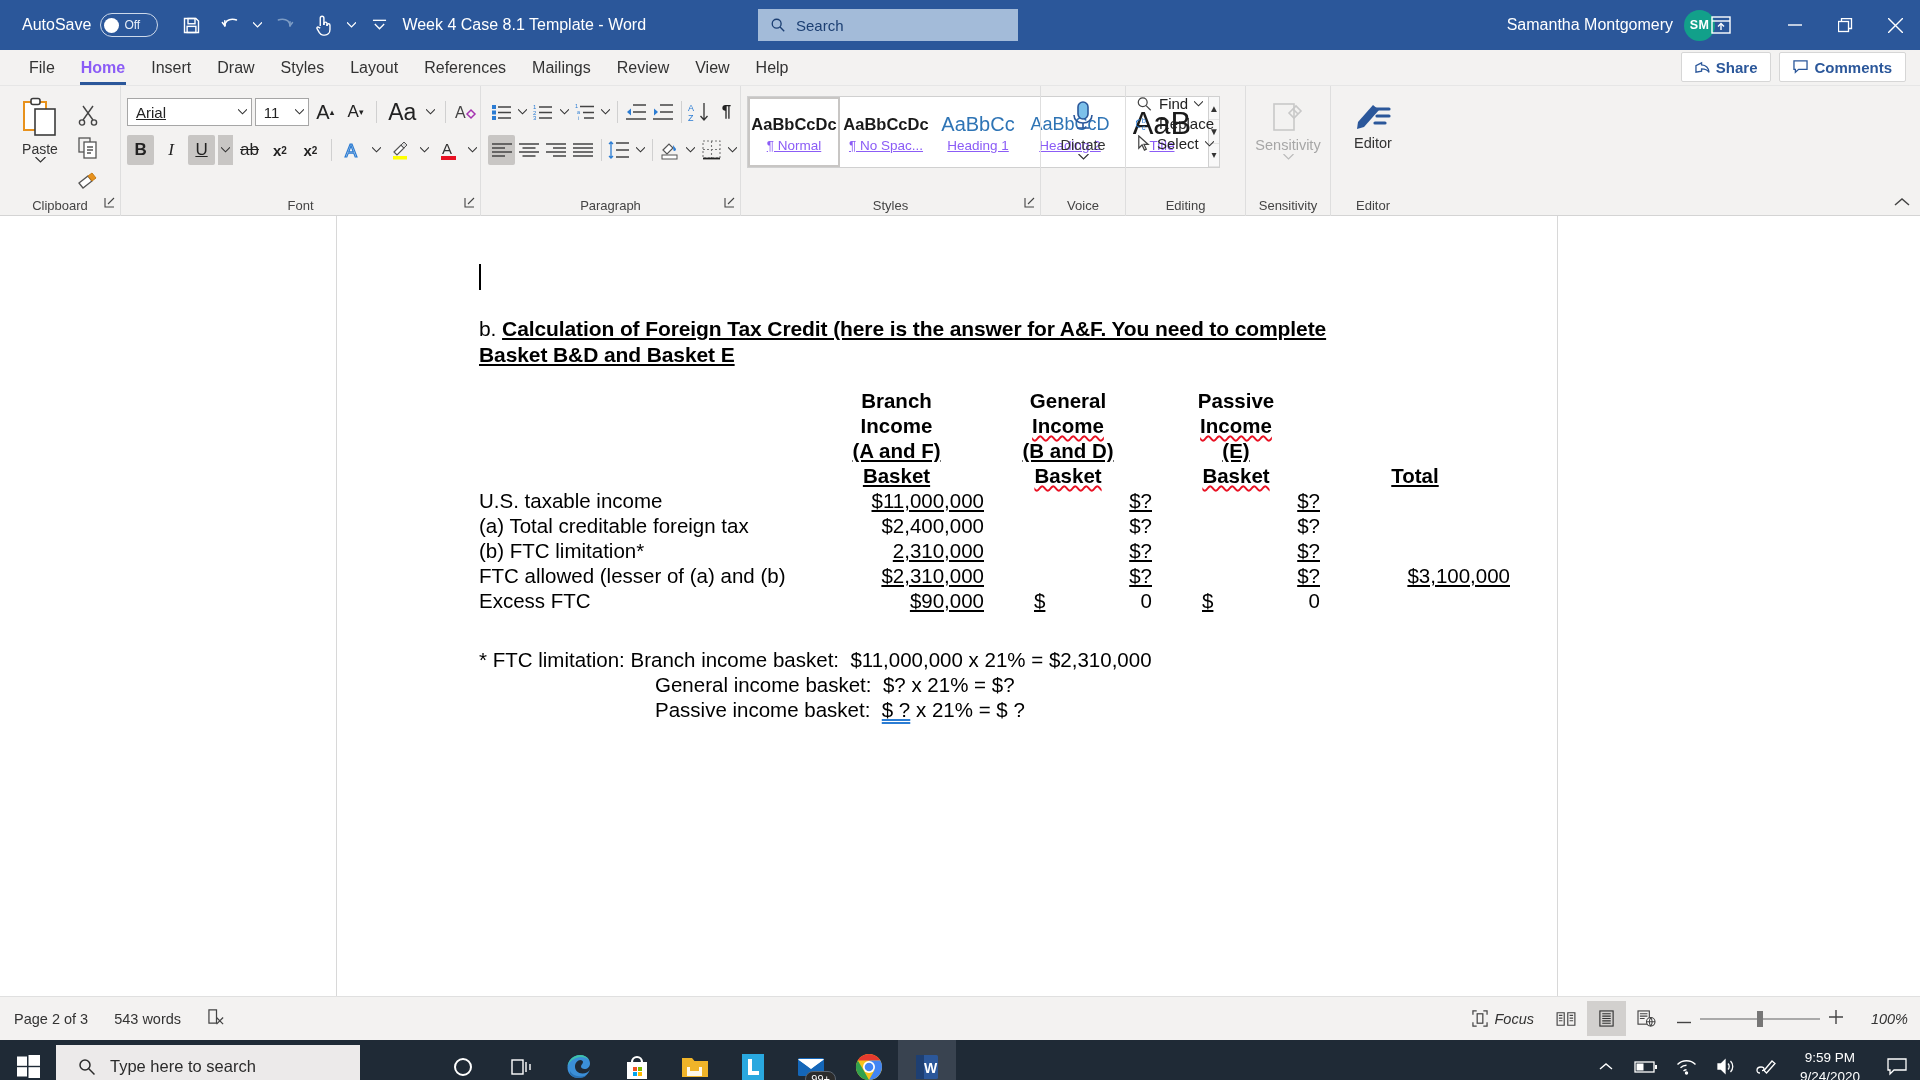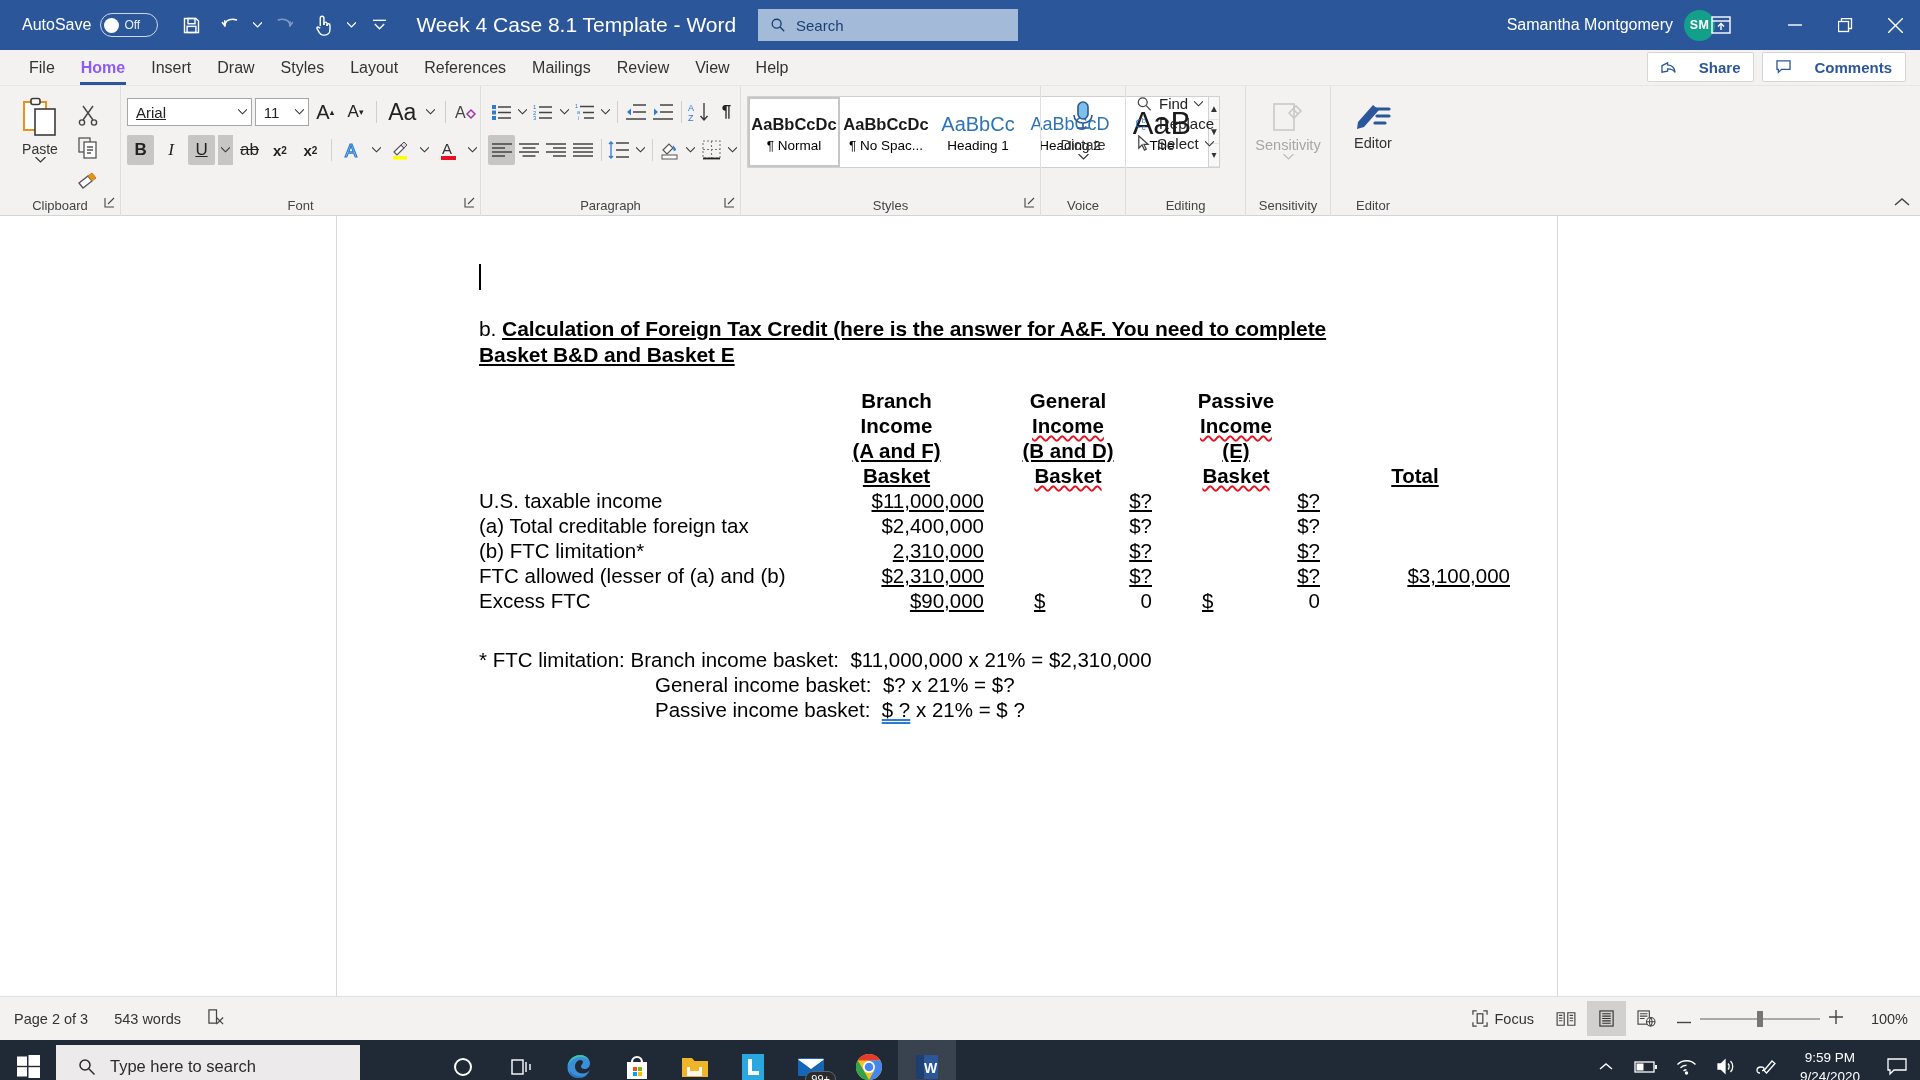--- a/index.html
+++ b/index.html
@@ -21,21 +21,21 @@
     display:flex; align-items:center; padding:0 3px; gap:5px;
   }
   .toggle .knob{ width:15px;height:15px;border-radius:50%;background:#fff;}
   .toggle .off{ font-size:12px; color:#e8eef7;}
   .tb-icon{
     width:38px;height:36px;display:flex;align-items:center;justify-content:center;
     cursor:default; flex:none;
   }
   .tb-icon svg{ display:block; }
   .tb-caret{ width:18px;height:36px;display:flex;align-items:center;justify-content:center;}
-  .tb-title{ font-size:21px; margin-left:18px; white-space:nowrap;}
+  .tb-title{ font-size:16px; margin-left:4px; white-space:nowrap;}
   .tb-search{
     position:absolute; left:758px; top:9px; width:260px; height:32px;
     background:#a3bbd9; display:flex; align-items:center; gap:10px; padding-left:12px;
     color:#1c3f73; font-size:15px;
   }
   .tb-user{
     position:absolute; right:205px; top:0; height:50px; display:flex; align-items:center; gap:11px;
     font-size:16px; white-space:nowrap;
   }
   .avatar{
@@ -57,21 +57,21 @@
     position:relative; white-space:nowrap;
   }
   .tab:first-child{ margin-left:16px; }
   .tab.active{ color:#8b5cf6; font-weight:bold; }
   .tab.active:after{
     content:''; position:absolute; left:12px; right:12px; bottom:0; height:3px; background:#2b579a;
   }
   .tabrow-right{ position:absolute; right:14px; bottom:3px; display:flex; gap:8px;}
   .pillbtn{
     height:30px; border:1px solid #d6d6d6; background:#fff; border-radius:2px;
-    display:flex;align-items:center;gap:23px;padding:0 13px;
+    display:flex;align-items:center;gap:6px;padding:0 13px;
     color:#2b579a; font-size:15px; font-weight:bold;
   }
 
   
   .ribbon{
     height:130px; background:#f3f2f1; display:flex; position:relative;
     border-bottom:1px solid #d4d4d4;
   }
   .rgroup{ position:relative; height:130px; padding:6px 0 0 0; display:flex; flex-direction:column; }
   .rgroup + .rgroup{ border-left:1px solid #dedede; }
@@ -119,21 +119,21 @@
   .gallery{ display:flex; border:1px solid #d0d0d0; background:#fff; height:72px; margin:4px 0 0 6px;}
   .sitem{
     width:92px; display:flex; flex-direction:column; align-items:center; justify-content:center;
     border:1px solid transparent; gap:1px;
   }
   .sitem.sel{ border:2px solid #c8c6c4; }
   .sprev{ font-size:16.5px; color:#1a1a1a; white-space:nowrap; overflow:hidden; height:26px;
           display:flex;align-items:center;}
   .sprev.blue{ color:#2e74b5; font-weight:normal; font-family:"Liberation Sans",sans-serif;}
   .sprev.big{ font-size:31px; font-family:"Liberation Sans",sans-serif; }
-  .sname{ font-size:13.5px; color:#000000; white-space:nowrap;}
+  .sname{ font-size:13.5px; color:#8b5cf6; white-space:nowrap;text-decoration:underline;}
   .galscroll{ width:22px; border:1px solid #d0d0d0; border-left:none; background:#f8f8f8;
               display:flex;flex-direction:column; margin:4px 0 0 0;}
   .galscroll div{ flex:1; display:flex;align-items:center;justify-content:center; font-size:10px;
                   border-bottom:1px solid #e4e4e4; color:#333;}
 
   
   .editing{ width:120px; }
   .erow{ display:flex; align-items:center; gap:6px; padding:3px 0 0 10px; font-size:15px; color:#222;}
   .bigbtn{
     width:84px; display:flex; flex-direction:column; align-items:center; padding-top:8px; gap:1px;
@@ -179,21 +179,21 @@
     text-decoration: underline double;
     text-decoration-color:#2b7cd3;
   }
 
   
   .statusbar{
     height:44px; background:#f3f2f1; border-top:1px solid #e0e0e0;
     display:flex; align-items:center; font-size:14.5px; color:#333; position:relative;
   }
   .sb-left{ display:flex; align-items:center; gap:26px; margin-left:14px;}
-  .sb-right{ position:absolute; right:12px; display:flex; align-items:center; gap:0px;}
+  .sb-right{ position:absolute; right:12px; display:flex; align-items:center; gap:0px;font-style:italic;}
   .sbbtn{ height:35px; display:flex;align-items:center;justify-content:center; gap:7px; padding:0 11px;}
   .sbbtn.on{ background:#d2d0ce; }
   .zoomwrap{ display:flex; align-items:center; gap:9px; margin-left:10px;}
   .zoomtrack{ width:120px; height:2px; background:#a9a9a9; position:relative;}
   .zoomthumb{ position:absolute; left:57px; top:-7px; width:6px; height:16px; background:#767676;}
   .zoomval{ width:48px; text-align:right; margin-left:8px;}
 
   
   .taskbar{
     height:53px; background:#1f2a36; display:flex; align-items:center; position:relative;

